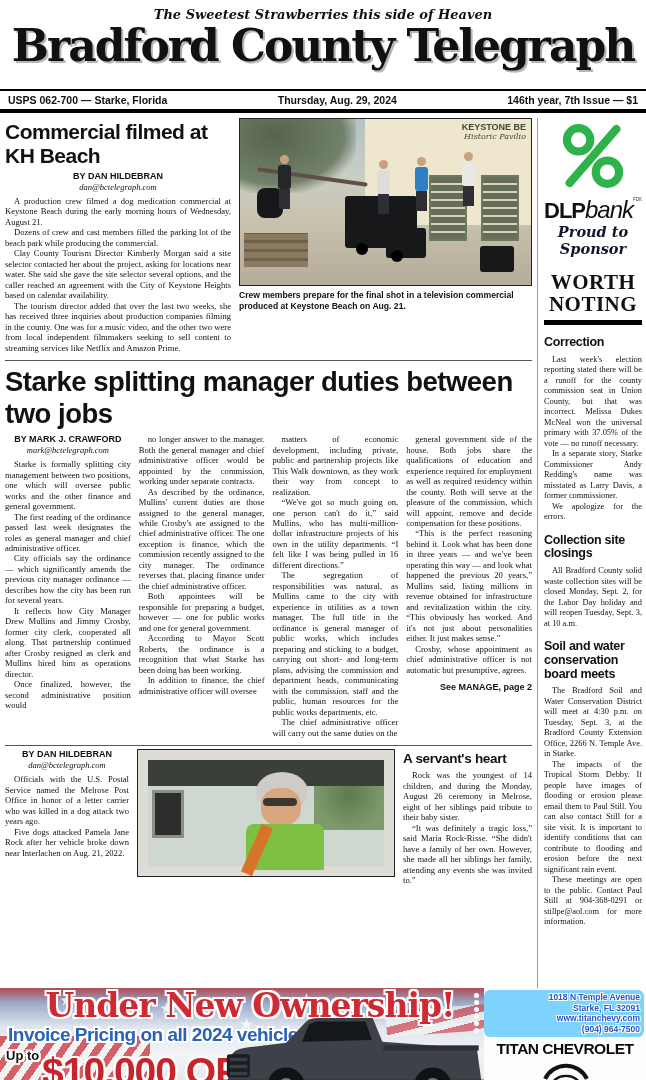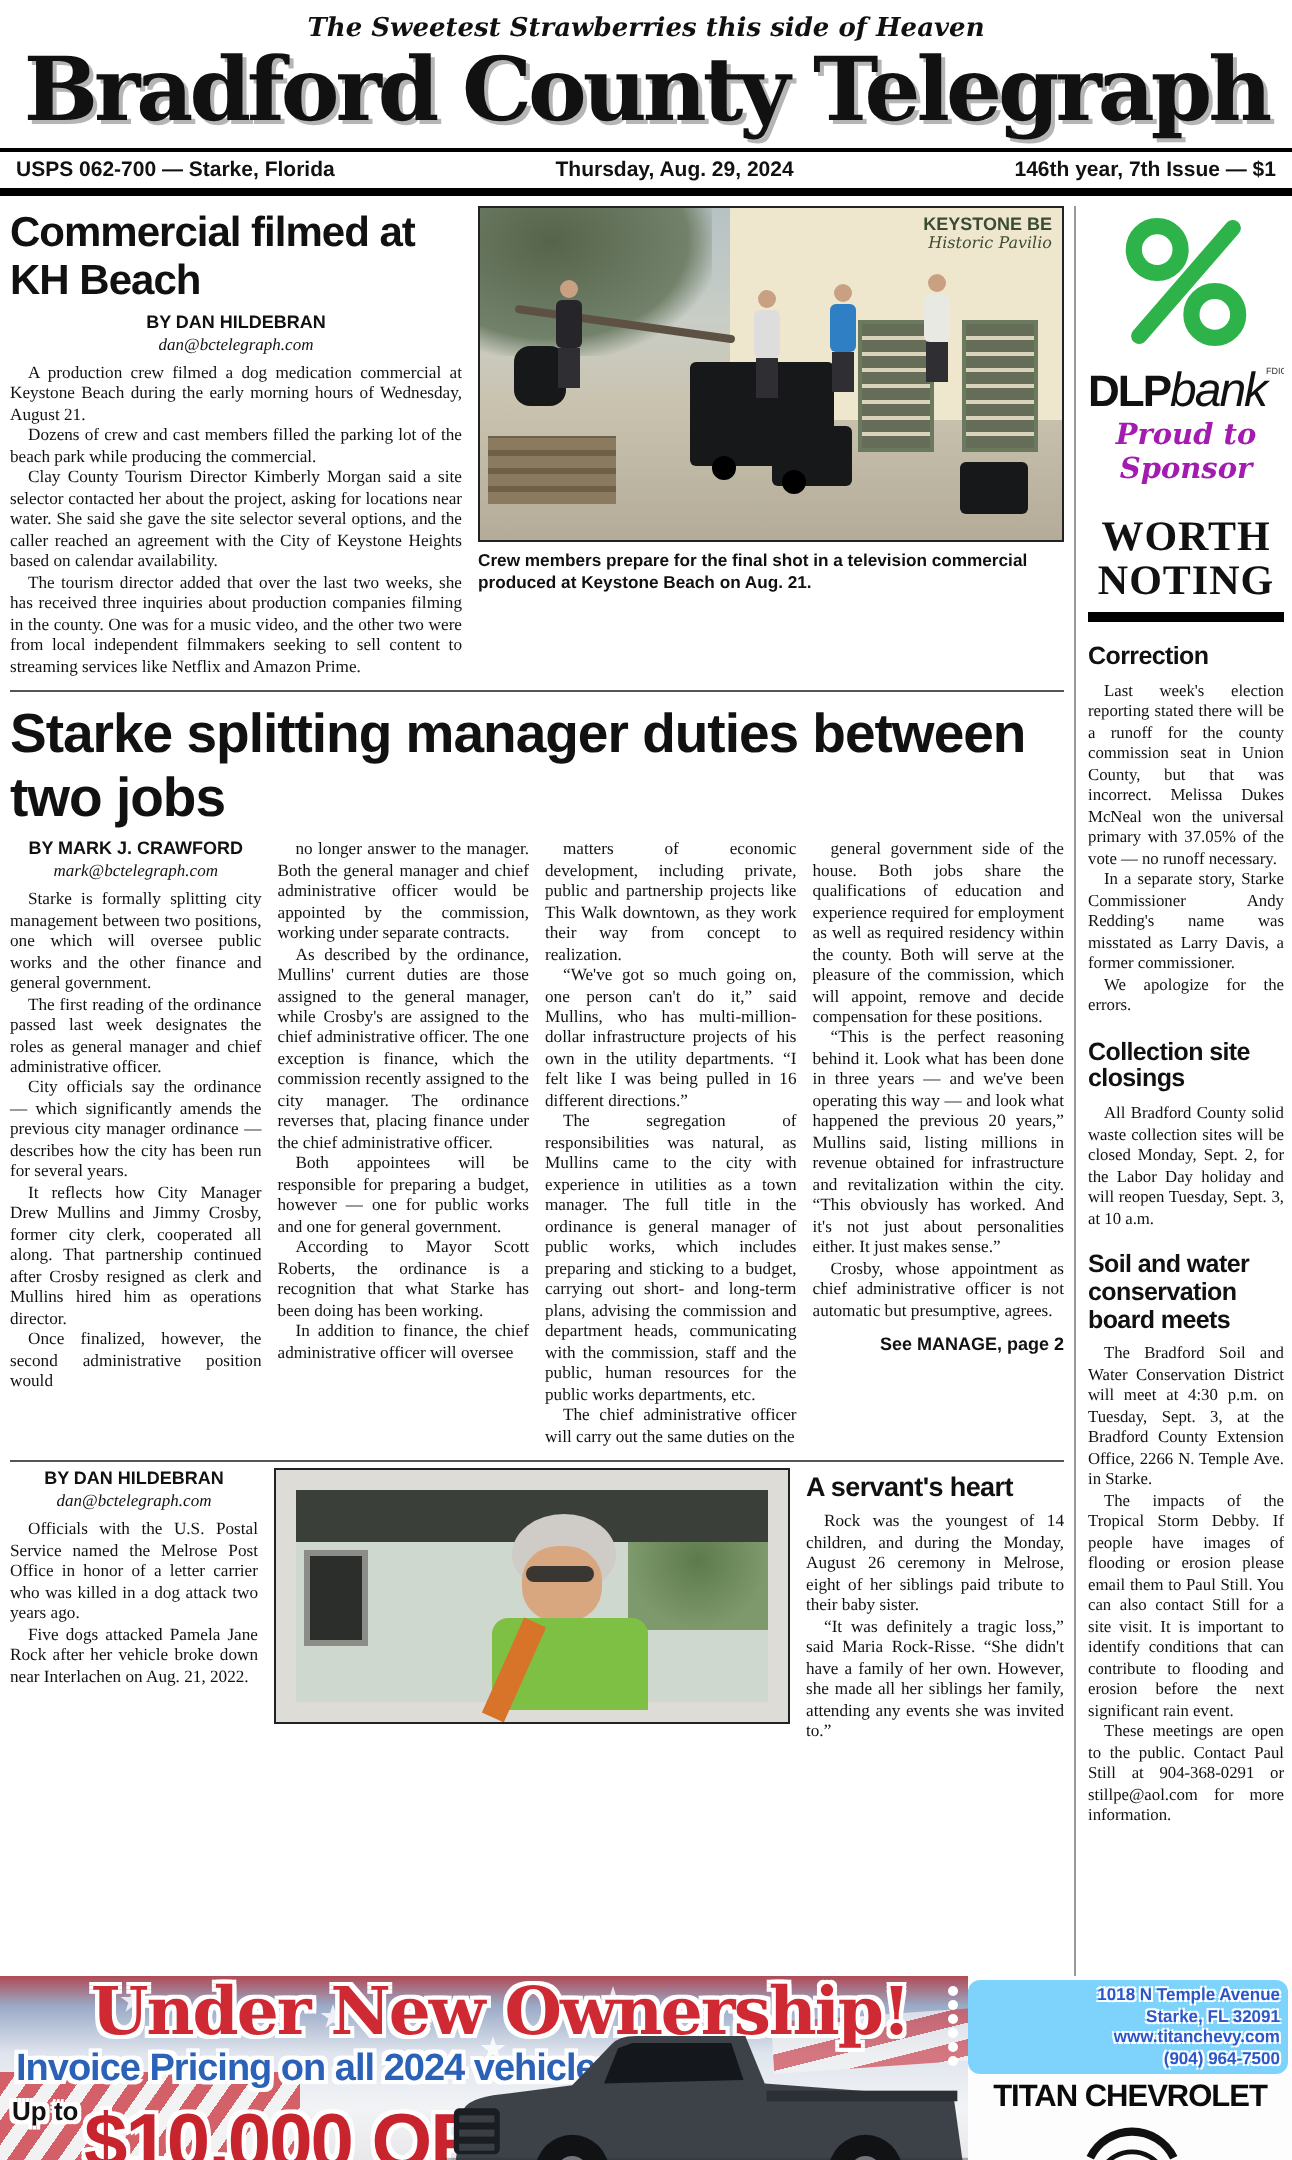--- a/index.html
+++ b/index.html
@@ -9,21 +9,21 @@
 
   
   .masthead { text-align:center; padding-top:7px; }
   .tagline { font-family:"DejaVu Serif", serif; font-style:italic; font-weight:bold;
              font-size:13px; margin-bottom:2px; }
   .paper-title { font-family:"DejaVu Serif", serif; font-weight:bold; font-size:44px;
                  line-height:1.02; letter-spacing:-2px; text-shadow:2px 2px 0 #b5b5b5; }
   .infobar { display:flex; justify-content:space-between; align-items:center;
              border-top:2px solid #000; border-bottom:4px solid #000;
              font-family:"Liberation Sans", sans-serif; font-weight:bold; font-size:10.5px;
-             padding:3px 8px; margin-top:5px; }
+             padding:3px 8px; margin-top:20px; }
 
   
   .content { flex:1; display:flex; padding:5px 4px 0 5px; overflow:hidden; }
   .main { width:527px; padding-right:5px; }
   .rail { flex:1; border-left:1px solid #999; padding-left:6px; overflow:hidden; }
 
   .headline { font-family:"Liberation Sans", sans-serif; font-weight:bold; letter-spacing:-0.5px; }
   .h-kh { font-size:21px; margin:2px 0 3px 0; }
   .h-starke { font-size:27.5px; margin:5px 0 4px 0; }
   .h-melrose { font-size:25px; margin:5px 0 4px 0; }
@@ -105,21 +105,21 @@
                 border:3px solid #8c8c88; }
 
   
   .bank-ad { text-align:center; padding-top:2px; }
   .dlp-row { line-height:1; margin-top:2px; }
   .dlp-bold { font-family:"Liberation Sans", sans-serif; font-weight:bold; font-size:22px; letter-spacing:-1px; }
   .dlp-light { font-family:"Liberation Sans", sans-serif; font-style:italic; font-size:24px; letter-spacing:-1px; }
   .dlp-fdic { font-family:"Liberation Sans", sans-serif; font-size:4.5px; vertical-align:top; color:#333; }
   .dlp-tm { font-size:7px; vertical-align:top; }
   .slogan { font-family:"DejaVu Serif", serif; font-style:italic; font-weight:bold; font-size:14.5px;
-            color:#a21caf; margin-top:1px; }
+            color:#0f172a; margin-top:1px; }
   .worth { font-family:"Liberation Serif", serif; font-weight:bold; font-size:21px; line-height:1.05;
            margin-top:14px; letter-spacing:0.5px; }
   .worth-bar { height:5px; background:#000; margin-top:5px; }
   .rail-section h3 { font-family:"Liberation Sans", sans-serif; font-weight:bold; font-size:12.5px;
                      line-height:1.1; margin:11px 0 5px 0; letter-spacing:-0.3px; }
   .rail-section p { margin:0; text-indent:8px; text-align:justify; font-size:8.4px; line-height:1.25; }
 
   
   .ad { position:relative; height:92px; overflow:hidden;
         background:linear-gradient(180deg,#b04a55 0%,#9aa9c6 16%,#dfe5ee 42%,#f2f3f5 72%,#e8e8ea 100%); }

